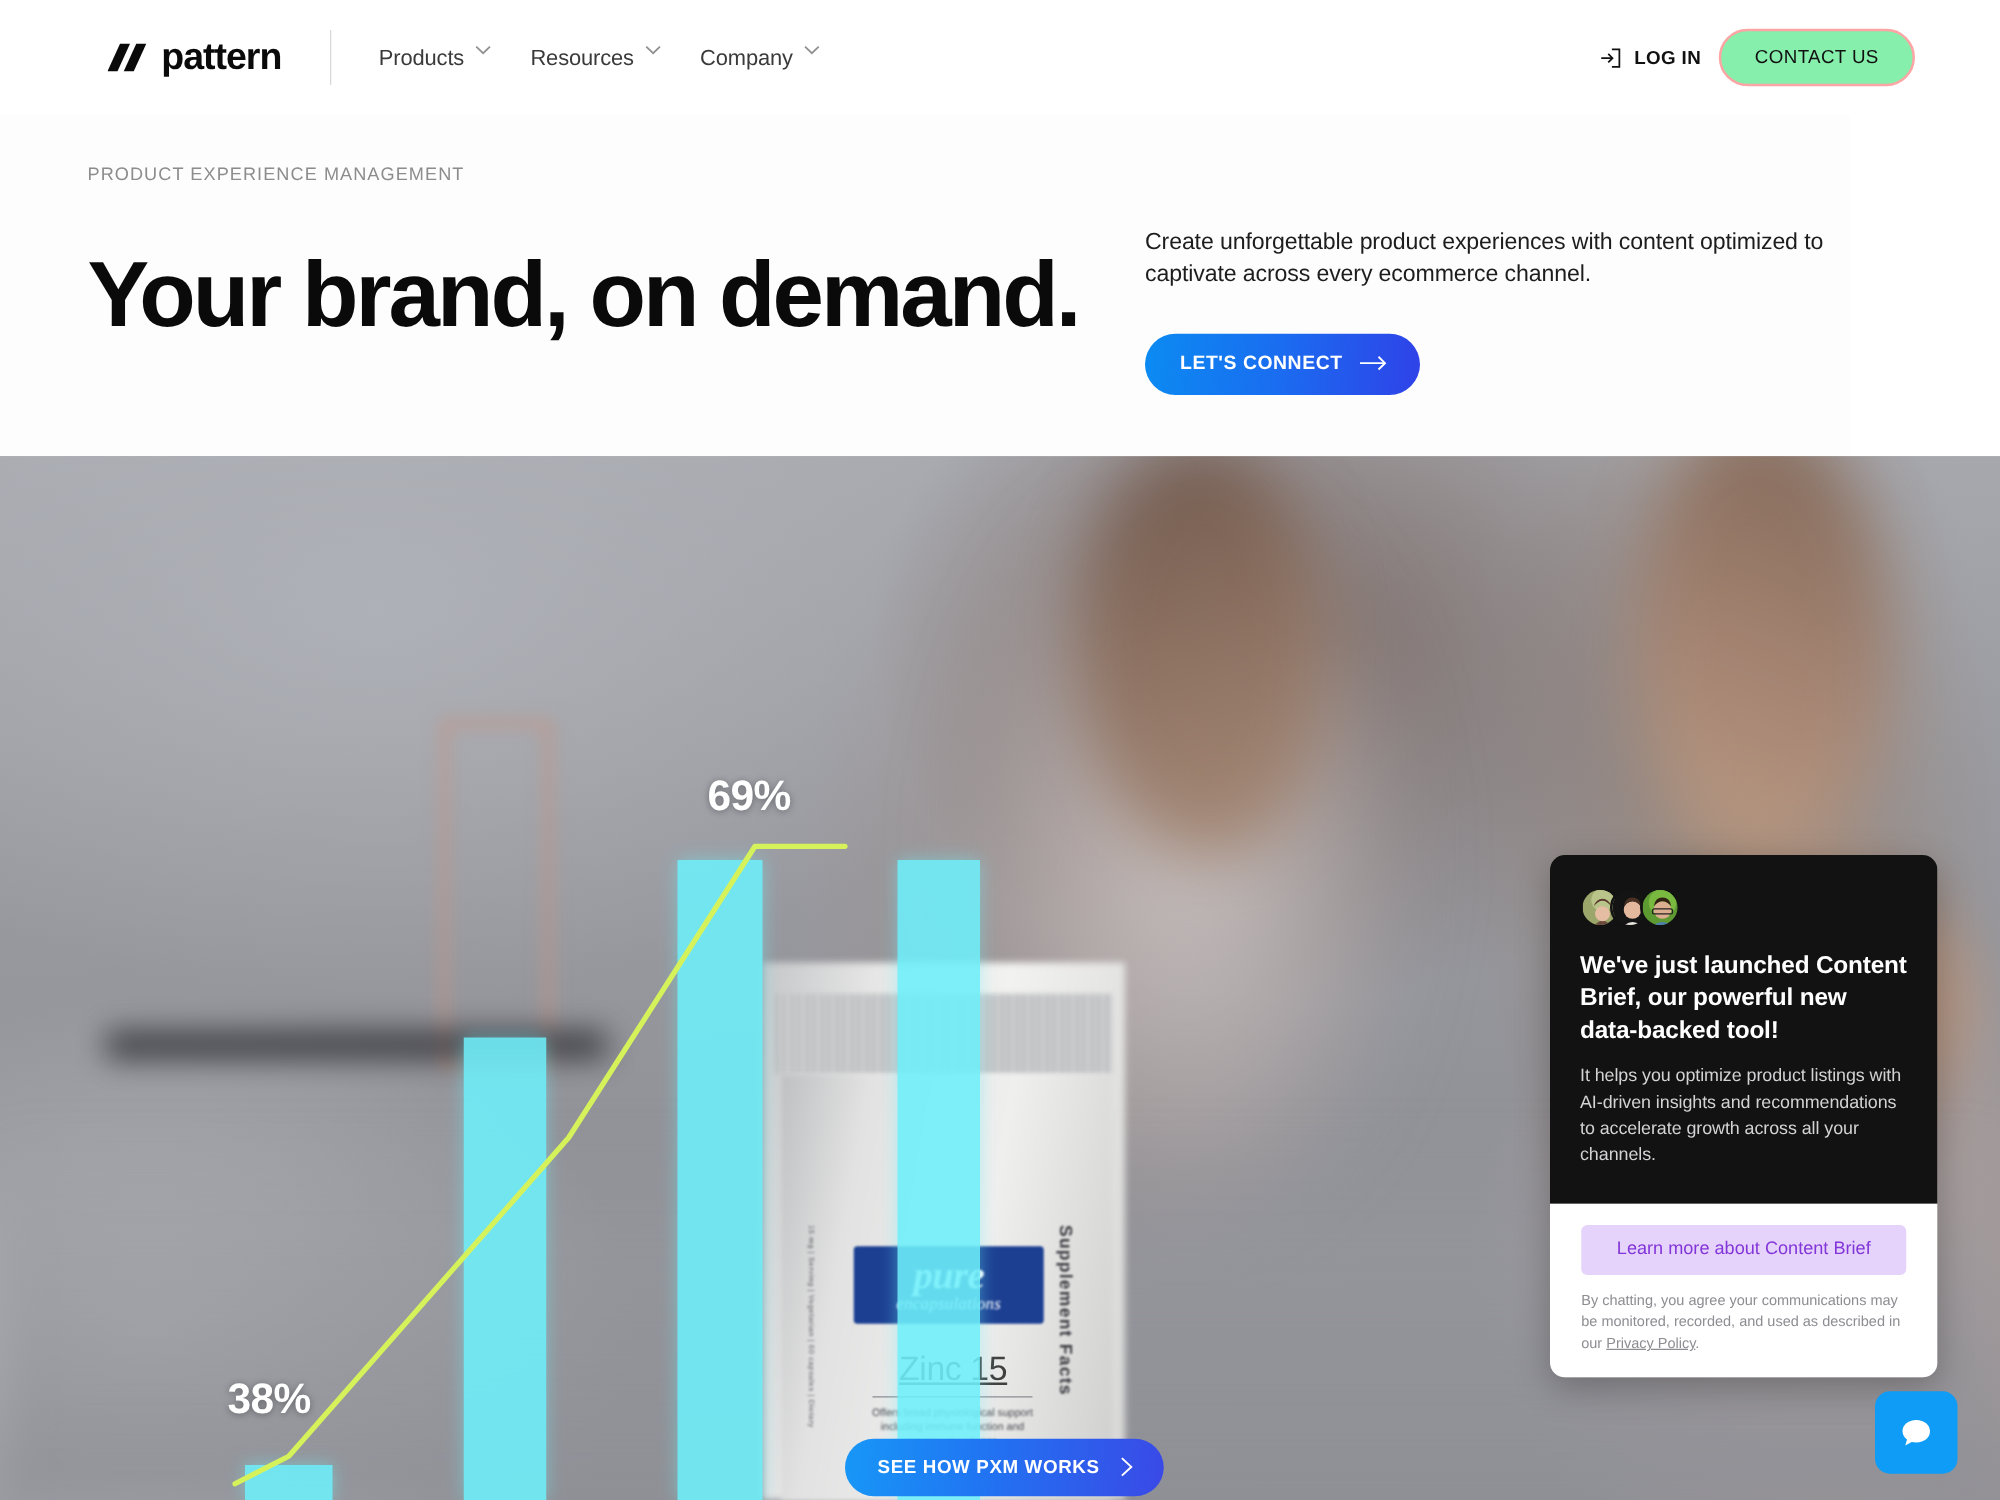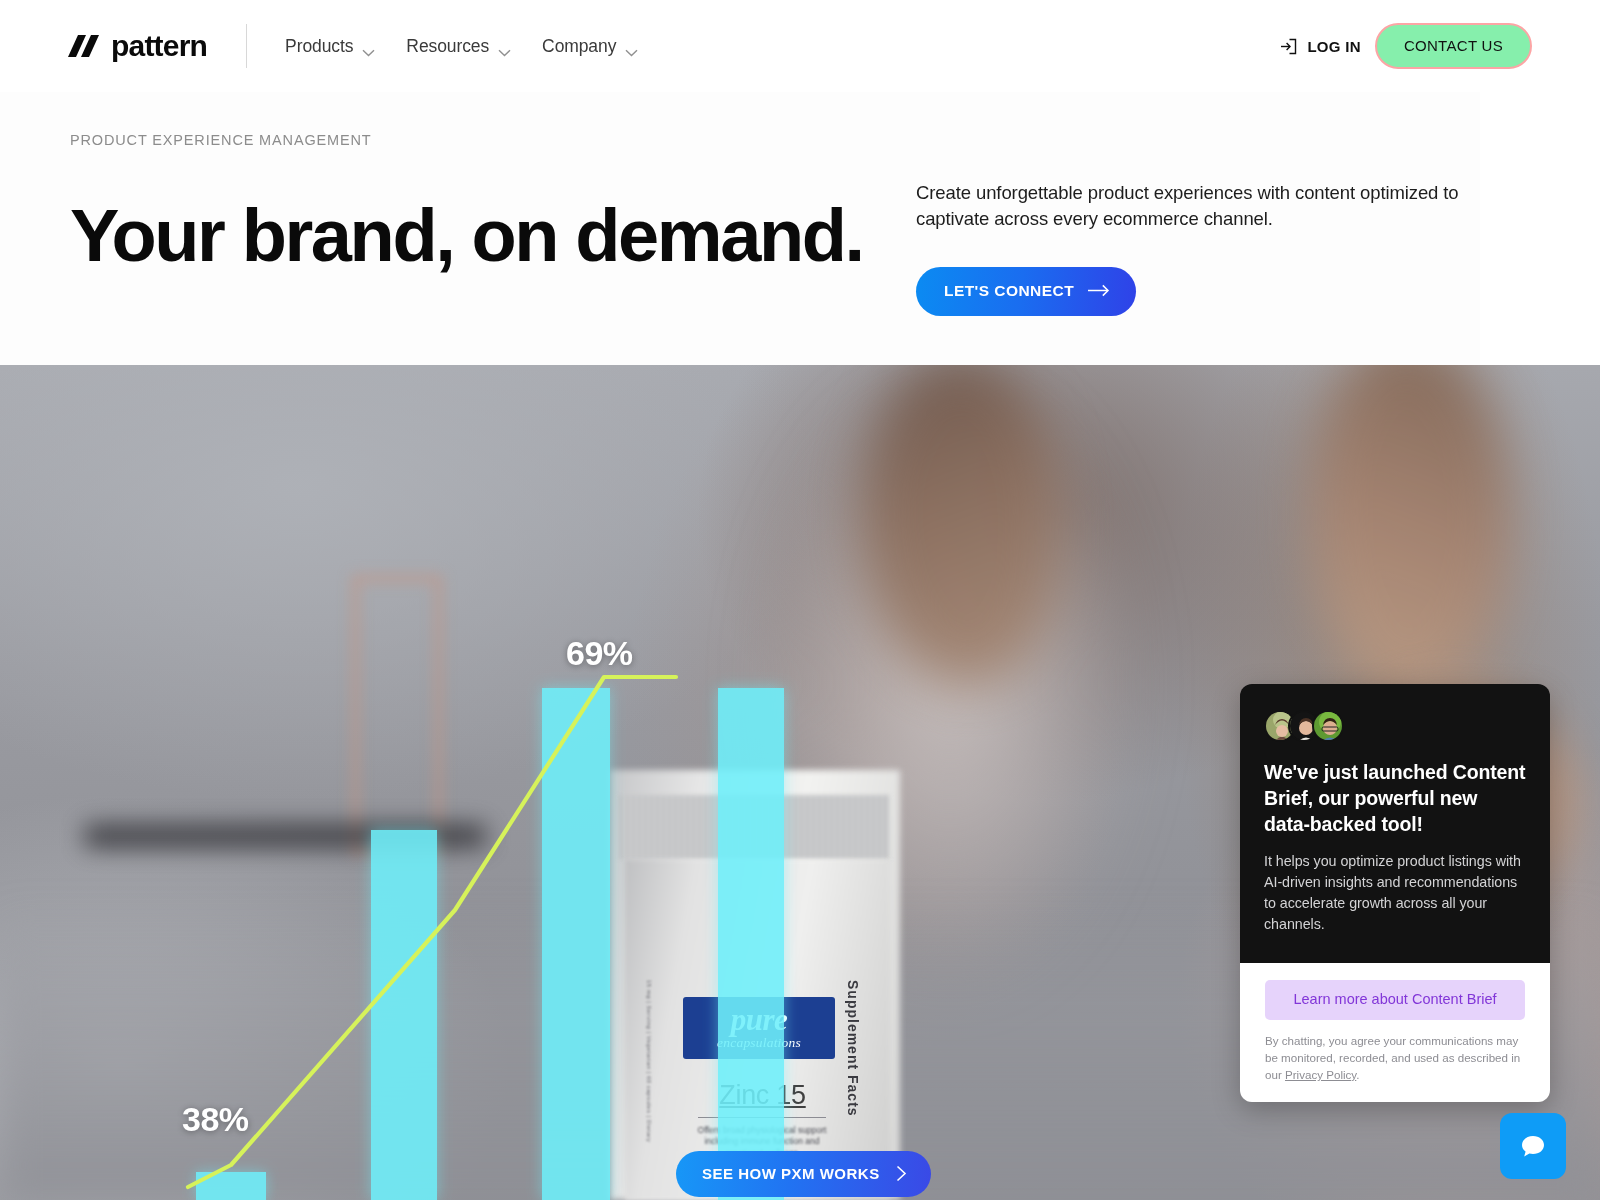--- a/index.html
+++ b/index.html
@@ -11,34 +11,34 @@
     -webkit-font-smoothing:antialiased;
   }
   .page { position:relative; width:1600px; height:1200px; }
 
   
   .header {
     position:absolute; top:0; left:0; width:1600px; height:92px;
     background:#ffffff; z-index:40;
     display:flex; align-items:center;
   }
-  .hdr-left { display:flex; align-items:center; padding-left:68px; }
+  .hdr-left { display:flex; align-items:center; padding-left:86px; }
   .logo { display:flex; align-items:center; gap:7px; }
   .logo-mark { width:36px; height:26px; display:block; }
   .logo-word {
     font-size:30px; font-weight:bold; letter-spacing:-0.8px;
     color:#0a0a0a; line-height:1;
   }
   .hdr-divider {
     width:1px; height:44px; background:#d8d8d8;
     margin-left:39px; margin-right:0;
   }
   .nav { display:flex; align-items:center; margin-left:38px; gap:31px; }
   .nav-item {
-    display:flex; align-items:flex-end; gap:9px;
+    display:flex; align-items:flex-start; gap:9px;
     font-size:17.5px; color:#3a3a3a; cursor:pointer;
     letter-spacing:-0.1px;
   }
   .chev { display:block; }
 
   .hdr-right {
     margin-left:auto; padding-right:68px;
     display:flex; align-items:center; gap:14px;
   }
   .login {
@@ -367,21 +367,21 @@
     <div class="chart-layer">
       <div class="bar" style="left:196px; width:70px; height:28px;"></div>
       <div class="bar" style="left:371px; width:66px; height:370px;"></div>
       <div class="bar" style="left:542px; width:68px; height:512px;"></div>
       <div class="bar" style="left:718px; width:66px; height:512px;"></div>
 
       <svg class="chart-line" width="1600" height="835" viewBox="0 0 1600 835">
         <polyline points="188,822 231,800 455,545 604,312 676,312" fill="none" stroke="#d6f25a" stroke-width="4.2" stroke-linejoin="round" stroke-linecap="round"></polyline>
       </svg>
 
-      <div class="pct-label" style="left:566px; top:269px;">69%</div>
+      <div class="pct-label" style="left:566px; top:253px;">69%</div>
       <div class="pct-label" style="left:182px; top:735px;">38%</div>
     </div>
 
     <button class="cta-pxm">
       <span>SEE HOW PXM WORKS</span>
       <svg width="11" height="17" viewBox="0 0 11 17">
         <path d="M1.5 1.5 L9 8.5 L1.5 15.5" fill="none" stroke="#ffffff" stroke-width="1.6"></path>
       </svg>
     </button>
   </div>

